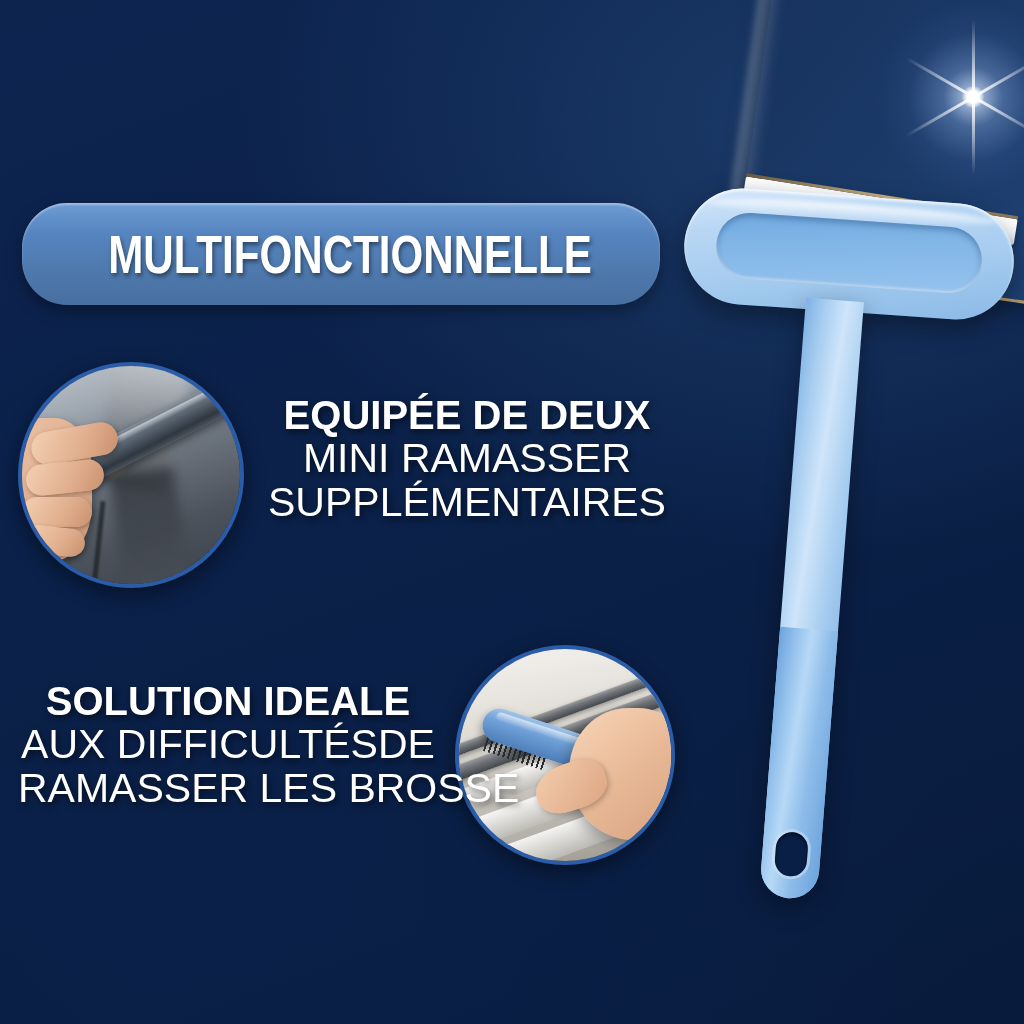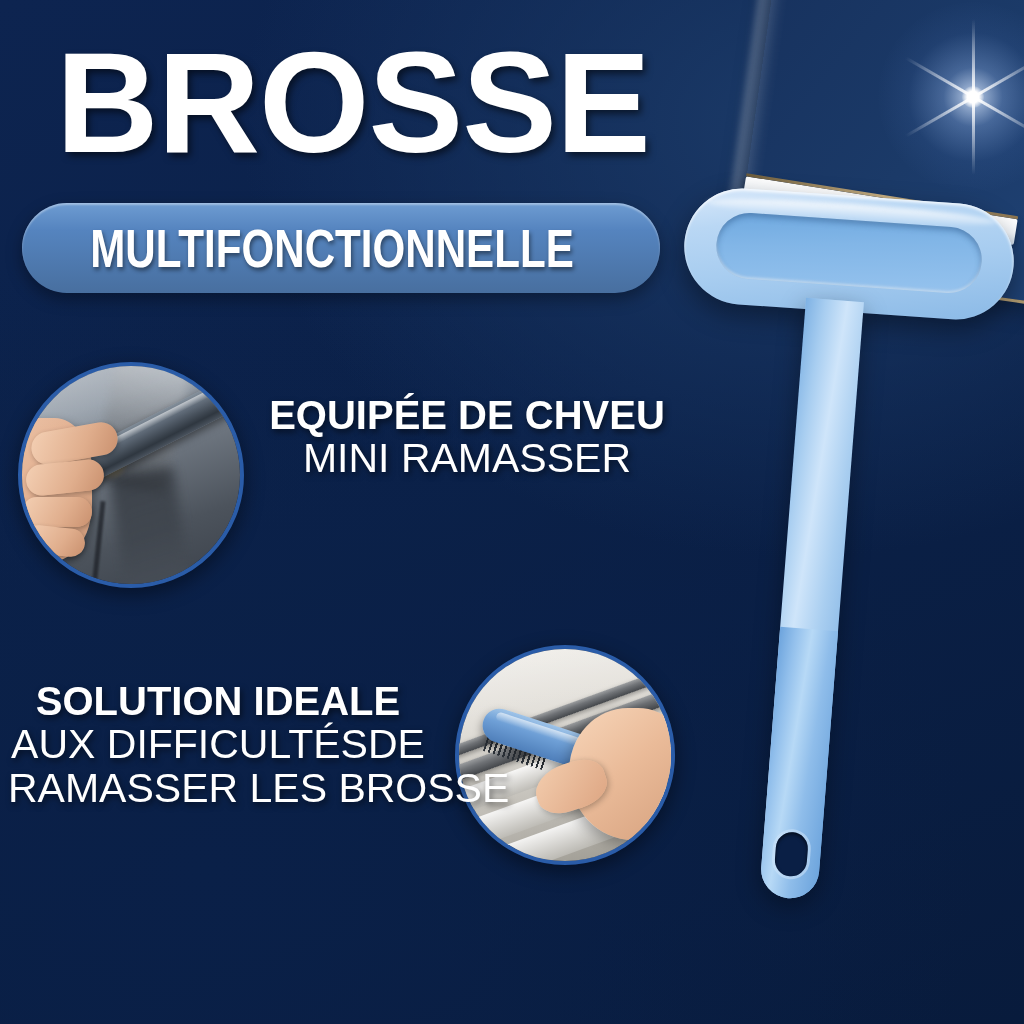--- a/index.html
+++ b/index.html
@@ -180,27 +180,27 @@
     letter-spacing: -1px;
     color: #ffffff;
     line-height: 1;
     text-shadow: 3px 4px 7px rgba(0,0,0,0.55);
   }
   .pill {
     position: absolute;
     left: 22px;
     top: 203px;
     width: 638px;
-    height: 90px;
+    height: 102px;
     border-radius: 45px;
     background: linear-gradient(180deg, #6e9cd2 0%, #5584bf 30%, #486f9f 100%);
     box-shadow: 0 6px 16px rgba(0,0,0,0.35), inset 0 2px 2px rgba(255,255,255,0.35);
     display: flex;
     align-items: center;
-    justify-content: flex-start;
+    justify-content: flex-end;
   }
   .pill-text {
     font-size: 54px;
     font-weight: 700;
     color: #ffffff;
     letter-spacing: 0px;
     transform: scaleX(0.78);
     transform-origin: center;
     white-space: nowrap;
     text-shadow: 2px 3px 5px rgba(0,0,0,0.45);
@@ -212,21 +212,21 @@
     white-space: nowrap;
     text-shadow: 2px 3px 6px rgba(0,0,0,0.55);
     line-height: 1.07;
   }
   .feature-text .strong { font-weight: 700; font-size: 40px; }
   .feature-text .normal { font-weight: 400; font-size: 41px; }
 
   #feature-1-text { left: 262px; top: 394px; text-align: center; width: 410px; }
   #feature-1-text .line { text-align: center; }
 
-  #feature-2-text { left: 8px; top: 680px; text-align: center; width: 420px; }
+  #feature-2-text { left: 18px; top: 680px; text-align: center; width: 420px; }
   #feature-2-text .line { text-align: center; }
 
   
   .circle {
     position: absolute;
     border-radius: 50%;
     overflow: hidden;
     border: 4px solid #2a5ca8;
     box-shadow: 0 6px 20px rgba(0,0,0,0.45);
   }
@@ -405,21 +405,20 @@
     <div class="head">
       <div class="head-inner"></div>
       <div class="head-gloss"></div>
     </div>
     <div class="handle">
       <div class="handle-lower"></div>
       <div class="handle-hole"></div>
     </div>
   </div>
 
-  <div class="title">BROSSE</div>
 
   <div class="pill">
     <span class="pill-text">MULTIFONCTIONNELLE</span>
   </div>
 
   <div class="circle" id="circle-1">
     <div class="photo">
       <div class="fabric-bg"></div>
       <div class="fabric-fold-a"></div>
       <div class="fabric-fold-b"></div>
@@ -429,22 +428,23 @@
       <div class="hand-1"></div>
       <div class="finger" id="c1-f1"></div>
       <div class="finger" id="c1-f2"></div>
       <div class="finger" id="c1-f3"></div>
       <div class="finger" id="c1-f4"></div>
       <div class="circle-gloss"></div>
     </div>
   </div>
 
   <div class="feature-text" id="feature-1-text">
-    <div class="line strong">EQUIPÉE DE CHVEU</div>
+    <div class="line strong">EQUIPÉE DE DEUX</div>
     <div class="line normal">MINI RAMASSER</div>
+    <div class="line normal">SUPPLÉMENTAIRES</div>
   </div>
 
   <div class="circle" id="circle-2">
     <div class="photo">
       <div class="track-bg"></div>
       <div class="track-rail" id="c2-rail-1"></div>
       <div class="track-rail" id="c2-rail-2"></div>
       <div class="track-groove" id="c2-groove-1"></div>
       <div class="track-groove" id="c2-groove-2"></div>
       <div class="track-groove" id="c2-groove-3"></div>

